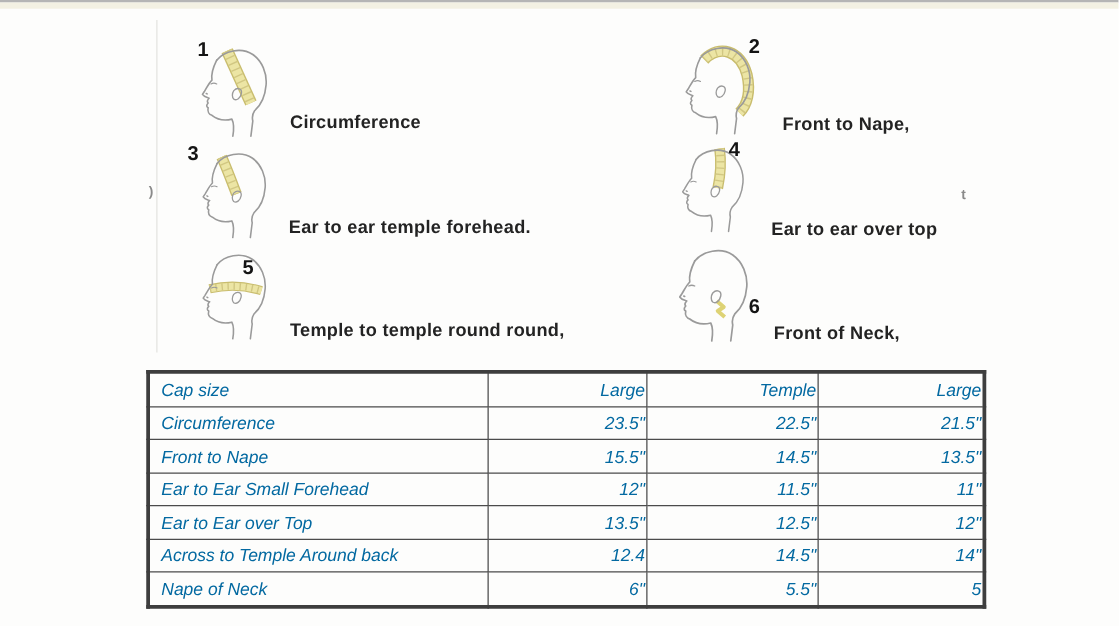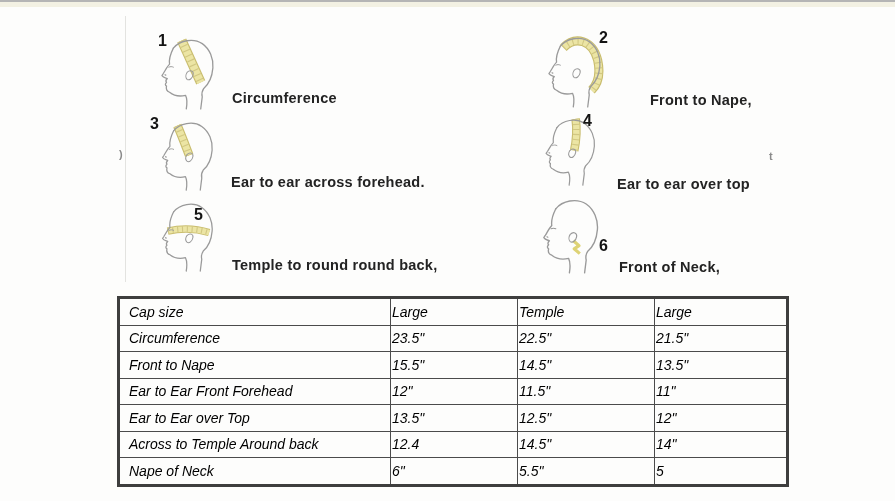--- a/index.html
+++ b/index.html
@@ -10,27 +10,27 @@
   .top-strip{position:absolute;left:0;top:0;width:895px;height:2px;background:#b5b5b5;}
   .top-strip2{position:absolute;left:0;top:2px;width:895px;height:5px;background:#f3f1e3;}
   .img-edge{position:absolute;left:125px;top:16px;width:1px;height:266px;background:#e3e3e0;}
   .artifact{position:absolute;font-size:11px;color:#8a8a8a;font-weight:bold;}
   .head{position:absolute;}
   .num{position:absolute;font-weight:bold;font-size:16px;color:#141414;line-height:1;}
   .lbl{position:absolute;font-weight:bold;font-size:14.5px;color:#232323;letter-spacing:.25px;white-space:nowrap;}
   table.sizes{
     position:absolute;left:117px;top:296px;width:669px;
     border-collapse:collapse;table-layout:fixed;
-    font-style:italic;font-size:14px;color:#000000;
+    font-style:italic;font-size:14px;color:#0369a1;
     border:3px solid #3e3e3e;
     padding-left:20px;
   }
   table.sizes td{
     border:1.5px solid #4b4b4b;height:23.5px;
-    text-align:left;vertical-align:middle;
+    text-align:right;vertical-align:middle;
     overflow:hidden;white-space:nowrap;
   }
   table.sizes td.rowlabel{text-align:left;padding-left:9px;}
   .hiddefs{position:absolute;width:0;height:0;overflow:hidden;}
 </style>
 </head>
 <body>
 
 <div class="canvas">
 
@@ -66,32 +66,32 @@
 
   <svg class="head" style="left:526px;top:34px;width:90px;height:76px;" viewBox="0 0 100 100">
     <g>
       <path d="M 40 18 C 56 2 78 8 85 34 C 89 52 85 66 77 74" stroke="#c9bd6e" stroke-width="12" fill="none"></path>
       <path d="M 40 18 C 56 2 78 8 85 34 C 89 52 85 66 77 74" stroke="#ece5a4" stroke-width="9" fill="none"></path>
       <path d="M 40 18 C 56 2 78 8 85 34 C 89 52 85 66 77 74" stroke="#cdc27c" stroke-width="9" fill="none" stroke-dasharray="1.5 5.5" opacity="0.85"></path>
     </g>
     <use href="#headOutline"></use>
   </svg>
   <span class="num" style="left:599px;top:30px;">2</span>
-  <span class="lbl" style="left:650px;top:92px;">Front to Nape,</span>
+  <span class="lbl" style="left:626px;top:92px;">Front to Nape,</span>
 
   <svg class="head" style="left:140px;top:119px;width:88px;height:74px;" viewBox="0 0 100 100">
     <g>
       <path d="M 41 9 C 46 20 52 36 57 49" stroke="#c9bd6e" stroke-width="12" fill="none"></path>
       <path d="M 41 9 C 46 20 52 36 57 49" stroke="#ece5a4" stroke-width="9" fill="none"></path>
       <path d="M 41 9 C 46 20 52 36 57 49" stroke="#cdc27c" stroke-width="9" fill="none" stroke-dasharray="1.5 5.5" opacity="0.85"></path>
     </g>
     <use href="#headOutline"></use>
   </svg>
   <span class="num" style="left:150px;top:116px;">3</span>
-  <span class="lbl" style="left:231px;top:174px;">Ear to ear across forehead.</span>
+  <span class="lbl" style="left:231px;top:174px;">Ear to ear temple forehead.</span>
 
   <svg class="head" style="left:522px;top:116px;width:90px;height:72px;" viewBox="0 0 100 100">
     <g>
       <path d="M 62 4 C 64 18 63 34 60 48" stroke="#c9bd6e" stroke-width="12" fill="none"></path>
       <path d="M 62 4 C 64 18 63 34 60 48" stroke="#ece5a4" stroke-width="9" fill="none"></path>
       <path d="M 62 4 C 64 18 63 34 60 48" stroke="#cdc27c" stroke-width="9" fill="none" stroke-dasharray="1.5 5.5" opacity="0.85"></path>
     </g>
     <use href="#headOutline"></use>
   </svg>
   <span class="num" style="left:583px;top:113px;">4</span>
@@ -99,21 +99,21 @@
 
   <svg class="head" style="left:138px;top:200px;width:92px;height:74px;" viewBox="0 0 100 100">
     <g>
       <path d="M 28 42 C 45 38 65 38 84 44" stroke="#c9bd6e" stroke-width="10" fill="none"></path>
       <path d="M 28 42 C 45 38 65 38 84 44" stroke="#ece5a4" stroke-width="7.5" fill="none"></path>
       <path d="M 28 42 C 45 38 65 38 84 44" stroke="#cdc27c" stroke-width="7.5" fill="none" stroke-dasharray="1.5 5" opacity="0.85"></path>
     </g>
     <use href="#headOutline"></use>
   </svg>
   <span class="num" style="left:194px;top:207px;">5</span>
-  <span class="lbl" style="left:232px;top:257px;">Temple to round round back,</span>
+  <span class="lbl" style="left:232px;top:257px;">Temple to temple round round,</span>
 
   <svg class="head" style="left:520px;top:196px;width:94px;height:80px;" viewBox="0 0 100 100">
     <g>
       <path d="M 58 56 L 65 62 L 59 66 L 66 72" stroke="#ded375" stroke-width="4" fill="none" stroke-linejoin="round"></path>
     </g>
     <use href="#headOutline"></use>
   </svg>
   <span class="num" style="left:599px;top:238px;">6</span>
   <span class="lbl" style="left:619px;top:259px;">Front of Neck,</span>
 
@@ -137,21 +137,21 @@
         <td>22.5"</td>
         <td>21.5"</td>
       </tr>
       <tr>
         <td class="rowlabel">Front to Nape</td>
         <td>15.5"</td>
         <td>14.5"</td>
         <td>13.5"</td>
       </tr>
       <tr>
-        <td class="rowlabel">Ear to Ear Front Forehead</td>
+        <td class="rowlabel">Ear to Ear Small Forehead</td>
         <td>12"</td>
         <td>11.5"</td>
         <td>11"</td>
       </tr>
       <tr>
         <td class="rowlabel">Ear to Ear over Top</td>
         <td>13.5"</td>
         <td>12.5"</td>
         <td>12"</td>
       </tr>

